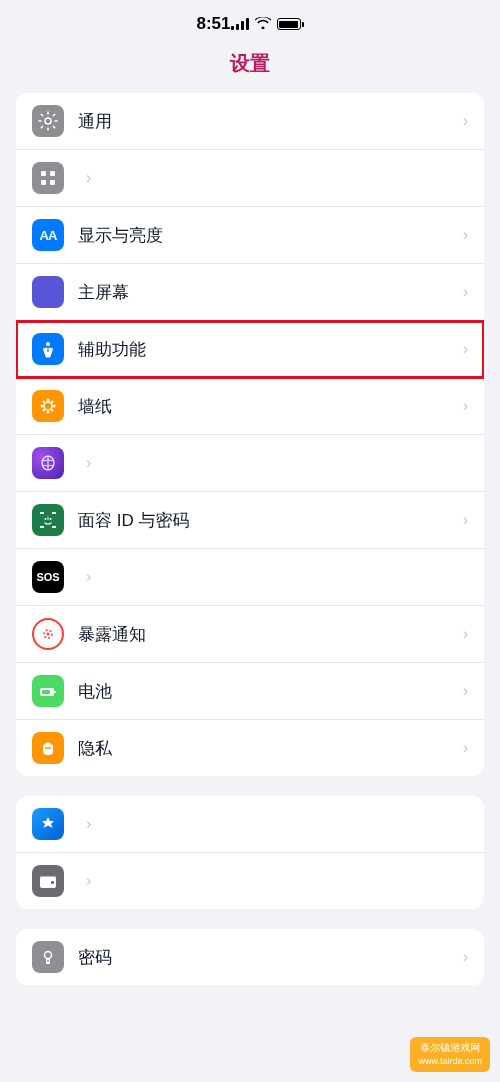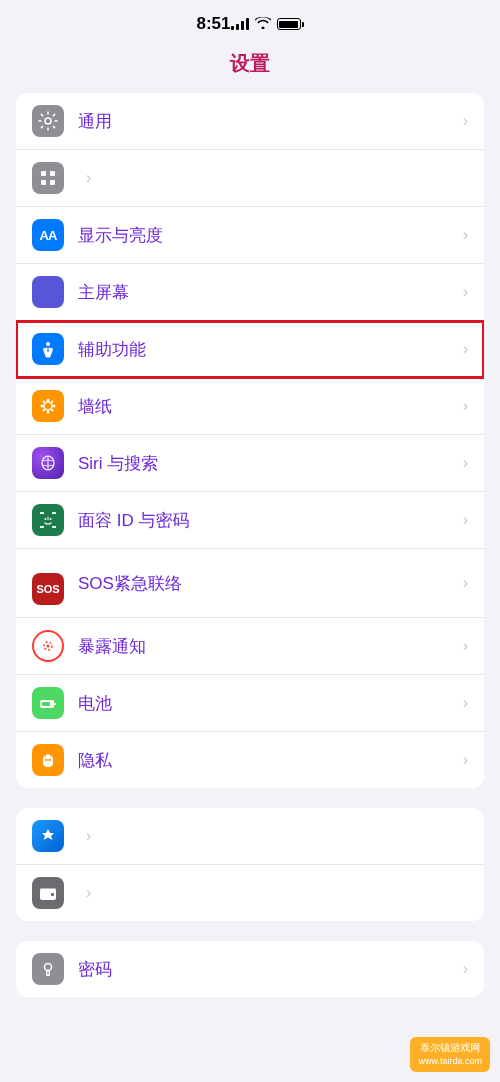--- a/index.html
+++ b/index.html
@@ -120,21 +120,21 @@
       display: flex;
       align-items: center;
       justify-content: center;
       font-size: 18px;
       color: #fff;
     }
 
     .item-label {
       flex: 1;
       font-size: 17px;
-      color: #6d28d9;
+      color: #0f172a;
     }
 
     .item-chevron {
       color: #c7c7cc;
       font-size: 16px;
       margin-left: 8px;
     }
 
     
     .icon-tongyong { background: #8e8e93; }
@@ -280,21 +280,20 @@
 
   <div class="settings-item">
     <div class="item-icon" style="background: radial-gradient(circle at 30% 30%, #a050f0, #5020b0); border-radius:8px;">
       <svg width="20" height="20" viewBox="0 0 20 20">
         <ellipse cx="10" cy="10" rx="6" ry="7" fill="none" stroke="white" stroke-width="1.2"></ellipse>
         <line x1="10" y1="3" x2="10" y2="17" stroke="white" stroke-width="1"></line>
         <path d="M4 8 Q10 6 16 8" fill="none" stroke="white" stroke-width="0.8"></path>
         <path d="M4 12 Q10 14 16 12" fill="none" stroke="white" stroke-width="0.8"></path>
       </svg>
     </div>
-    <span class="item-label">Siri 与搜索</span>
     <span class="item-chevron">›</span>
   </div>
 
   <div class="settings-item">
     <div class="item-icon icon-mianrong">
       <svg width="20" height="20" viewBox="0 0 20 20" fill="none">
         <rect x="2" y="2" width="4" height="2" rx="0.5" fill="white"></rect>
         <rect x="14" y="2" width="4" height="2" rx="0.5" fill="white"></rect>
         <rect x="2" y="16" width="4" height="2" rx="0.5" fill="white"></rect>
         <rect x="14" y="16" width="4" height="2" rx="0.5" fill="white"></rect>
@@ -302,24 +301,23 @@
         <circle cx="12.5" cy="9" r="1" fill="white"></circle>
         <path d="M7 13 Q10 15.5 13 13" stroke="white" stroke-width="1.2" fill="none" stroke-linecap="round"></path>
         <line x1="10" y1="7" x2="10" y2="9.5" stroke="white" stroke-width="1" stroke-linecap="round"></line>
       </svg>
     </div>
     <span class="item-label">面容 ID 与密码</span>
     <span class="item-chevron">›</span>
   </div>
 
   <div class="settings-item">
-    <div class="item-icon icon-sos" style="background:#b91c1c;font-size:10px;font-weight:800;letter-spacing:0px;margin-top:12px;">
+    <div class="item-icon icon-sos" style="background:#000000;font-size:10px;font-weight:800;letter-spacing:0px;">
       <span style="color:white;font-size:11px;font-weight:800;">SOS</span>
     </div>
-    <span class="item-label">SOS紧急联络</span>
     <span class="item-chevron">›</span>
   </div>
 
   <div class="settings-item">
     <div class="item-icon" style="background:#fff;border:2px solid #ff3b30;border-radius:50%;">
       <svg width="18" height="18" viewBox="0 0 18 18">
         <circle cx="9" cy="9" r="4" fill="none" stroke="#ff3b30" stroke-width="1.5" stroke-dasharray="2 2"></circle>
         <circle cx="9" cy="9" r="1.5" fill="#ff3b30"></circle>
       </svg>
     </div>

